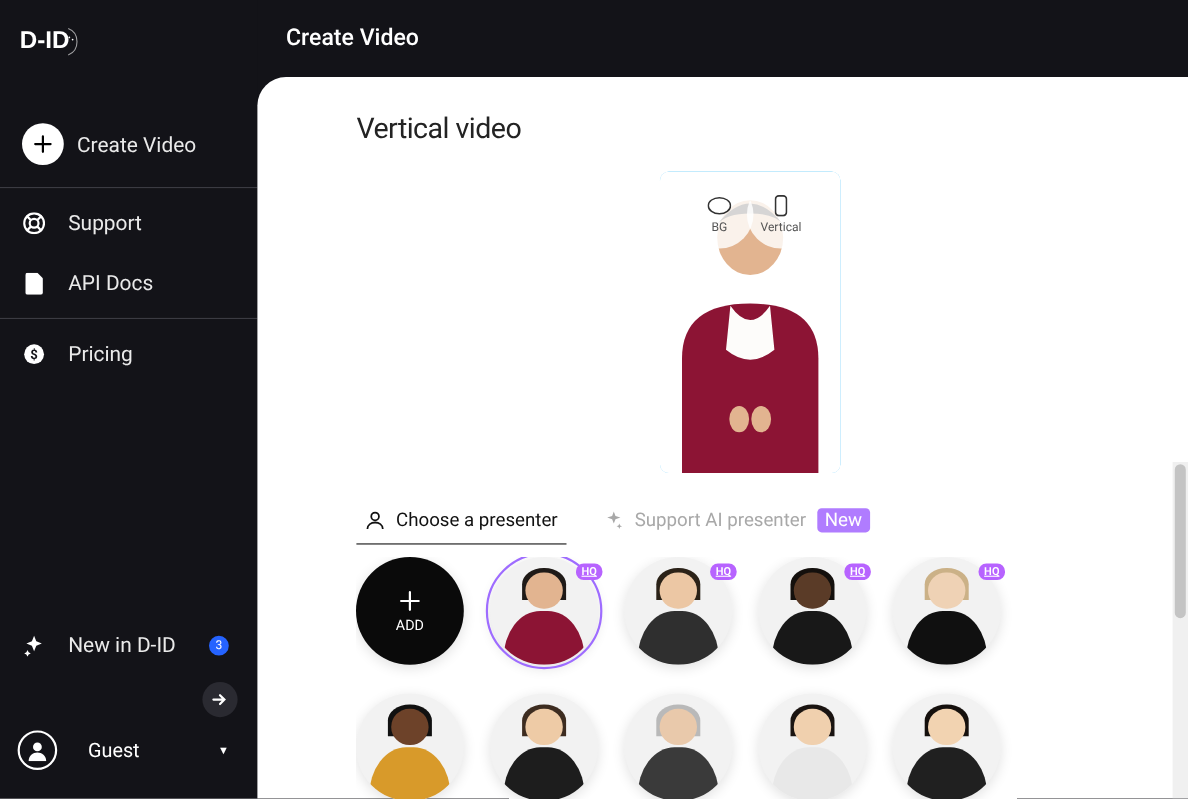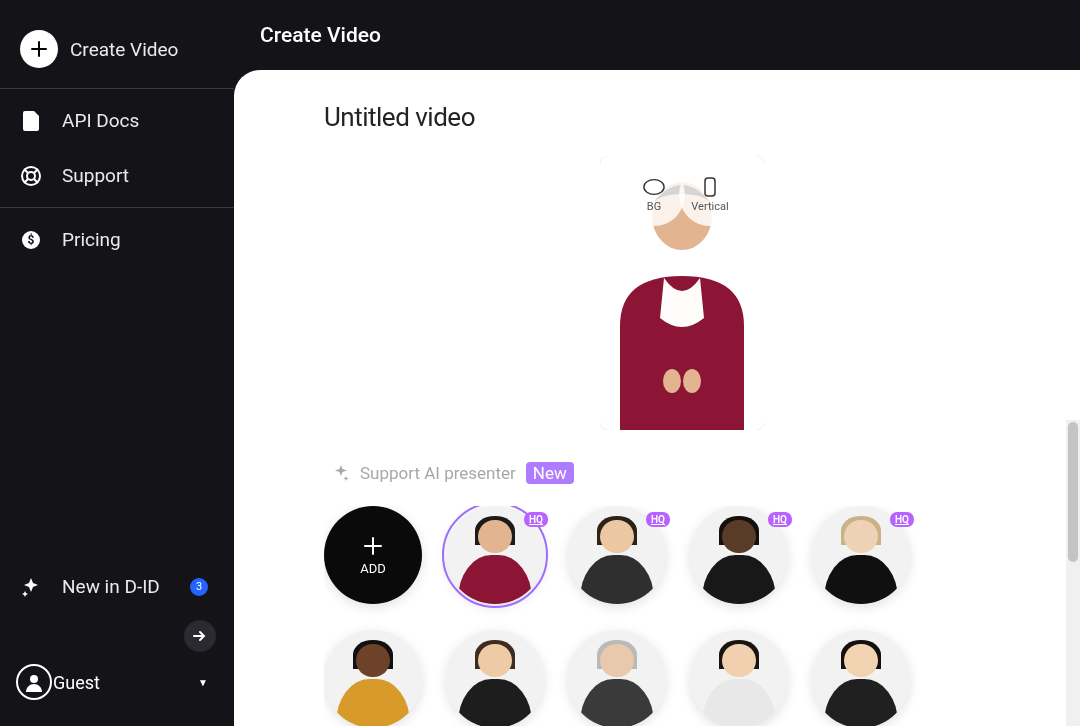--- a/index.html
+++ b/index.html
@@ -75,21 +75,21 @@
       background: #2a2a31;
       align-self: flex-end;
       margin-right: 18px;
       margin-top: 6px;
       display: flex; align-items: center; justify-content: center;
       cursor: pointer;
     }
     .user-row {
       display: flex;
       align-items: center;
-      gap: 1px;
+      gap: 28px;
       padding: 12px 16px;
       cursor: pointer;
       font-size: 18px;
     }
     .avatar-circle {
       width: 36px; height: 36px;
       border-radius: 50%;
       border: 2px solid #fff;
       display: flex; align-items: center; justify-content: center;
     }
@@ -263,50 +263,58 @@
       right: 2px; top: 352px;
       width: 10px; height: 140px;
       background: #c4c4c4;
       border-radius: 5px;
     }
   </style>
 </head>
 <body>
 
 <aside class="sidebar">
+  <div class="logo">
+    <svg class="logo-svg" width="56" height="36" viewBox="0 0 56 36">
+      <text x="0" y="24" fill="#fff" font-size="22" font-weight="700" font-family="sans-serif">D-ID</text>
+      <path d="M44 6 q8 3 8 12 q0 9 -8 12" stroke="#fff" stroke-width="1" fill="none" opacity="0.6"></path>
+      <circle cx="45" cy="14" r="0.8" fill="#fff"></circle>
+      <circle cx="48" cy="16" r="0.8" fill="#fff"></circle>
+    </svg>
+  </div>
 
   <div class="nav-section">
     <div class="nav-item primary">
       <div class="icon-bubble">
         <svg width="18" height="18" viewBox="0 0 18 18">
             <path d="M9 2v14M2 9h14" stroke="#000" stroke-width="2" stroke-linecap="round"></path>
           </svg>
       </div>
       <span>Create Video</span>
     </div>
   </div>
   <div class="divider"></div>
   <div class="nav-section">
-    <div class="nav-item">
-      <span class="nav-icon">
-        <svg width="16" height="20" viewBox="0 0 16 20">
-            <path d="M2 0h9l5 5v13a2 2 0 0 1-2 2H2a2 2 0 0 1-2-2V2a2 2 0 0 1 2-2z" fill="#fff"></path>
-          </svg>
-      </span>
-      <span>API Docs</span>
-    </div>
     <div class="nav-item">
       <span class="nav-icon">
         <svg width="20" height="20" viewBox="0 0 20 20">
             <circle cx="10" cy="10" r="9" stroke="#fff" stroke-width="2" fill="none"></circle>
             <circle cx="10" cy="10" r="4" stroke="#fff" stroke-width="2" fill="none"></circle>
             <path d="M3 3l4 4M17 3l-4 4M3 17l4-4M17 17l-4-4" stroke="#fff" stroke-width="2"></path>
           </svg>
       </span>
       <span>Support</span>
+    </div>
+    <div class="nav-item">
+      <span class="nav-icon">
+        <svg width="16" height="20" viewBox="0 0 16 20">
+            <path d="M2 0h9l5 5v13a2 2 0 0 1-2 2H2a2 2 0 0 1-2-2V2a2 2 0 0 1 2-2z" fill="#fff"></path>
+          </svg>
+      </span>
+      <span>API Docs</span>
     </div>
   </div>
   <div class="divider"></div>
   <div class="nav-section">
     <div class="nav-item">
       <span class="nav-icon">
         <svg width="20" height="20" viewBox="0 0 20 20">
             <circle cx="10" cy="10" r="9" fill="#fff"></circle>
             <text x="10" y="14" text-anchor="middle" font-size="12" font-weight="700" fill="#131318">$</text>
           </svg>
@@ -345,21 +353,21 @@
     <span class="caret">▼</span>
   </div>
 </aside>
 
 <div class="main-col">
   <div class="topbar">
     <div class="topbar-title">Create Video</div>
   </div>
 
   <div class="canvas">
-    <div class="video-title">Untitled video</div>
+    <div class="video-title">Vertical video</div>
 
     <div class="preview-wrap">
       <div class="preview-person">
         <svg width="164" height="290" viewBox="0 0 164 290">
           <rect width="164" height="290" fill="#ffffff"></rect>
           <ellipse cx="82" cy="60" rx="30" ry="34" fill="#e2b490"></ellipse>
           <path d="M52 48 q30 -38 60 0 q-8 -10 -30 -10 q-22 0 -30 10" fill="#1f1a17"></path>
           <path d="M20 290 L20 170 q0 -50 62 -50 q62 0 62 50 L144 290 Z" fill="#8c1434"></path>
           <path d="M64 122 q18 26 36 0 l4 40 q-22 18 -44 0 z" fill="#fdfcfa"></path>
           <ellipse cx="72" cy="225" rx="9" ry="12" fill="#e2b490"></ellipse>
@@ -380,20 +388,27 @@
             <svg width="12" height="20" viewBox="0 0 12 20">
                 <rect x="1" y="1" width="10" height="18" rx="3" stroke="#333" stroke-width="1.5" fill="none"></rect>
               </svg>
           </div>
           <span>Vertical</span>
         </div>
       </div>
     </div>
 
     <div class="tabs">
+      <div class="tab active">
+        <svg width="18" height="18" viewBox="0 0 18 18">
+            <circle cx="9" cy="5.5" r="3.5" stroke="#111" stroke-width="1.6" fill="none"></circle>
+            <path d="M2 17c0-4 3.5-6 7-6s7 2 7 6" stroke="#111" stroke-width="1.6" fill="none"></path>
+          </svg>
+        <span>Choose a presenter</span>
+      </div>
       <div class="tab">
         <svg width="18" height="18" viewBox="0 0 18 18">
             <path d="M9 1l1.5 4L15 6.5 10.5 8 9 12 7.5 8 3 6.5 7.5 5z" fill="#a8a8a8"></path>
             <path d="M14 12l.7 1.8L16.5 14.5 14.7 15.2 14 17 13.3 15.2 11.5 14.5 13.3 13.8z" fill="#a8a8a8"></path>
           </svg>
         <span>Support AI presenter</span>
         <span class="new-badge">New</span>
       </div>
     </div>
 

